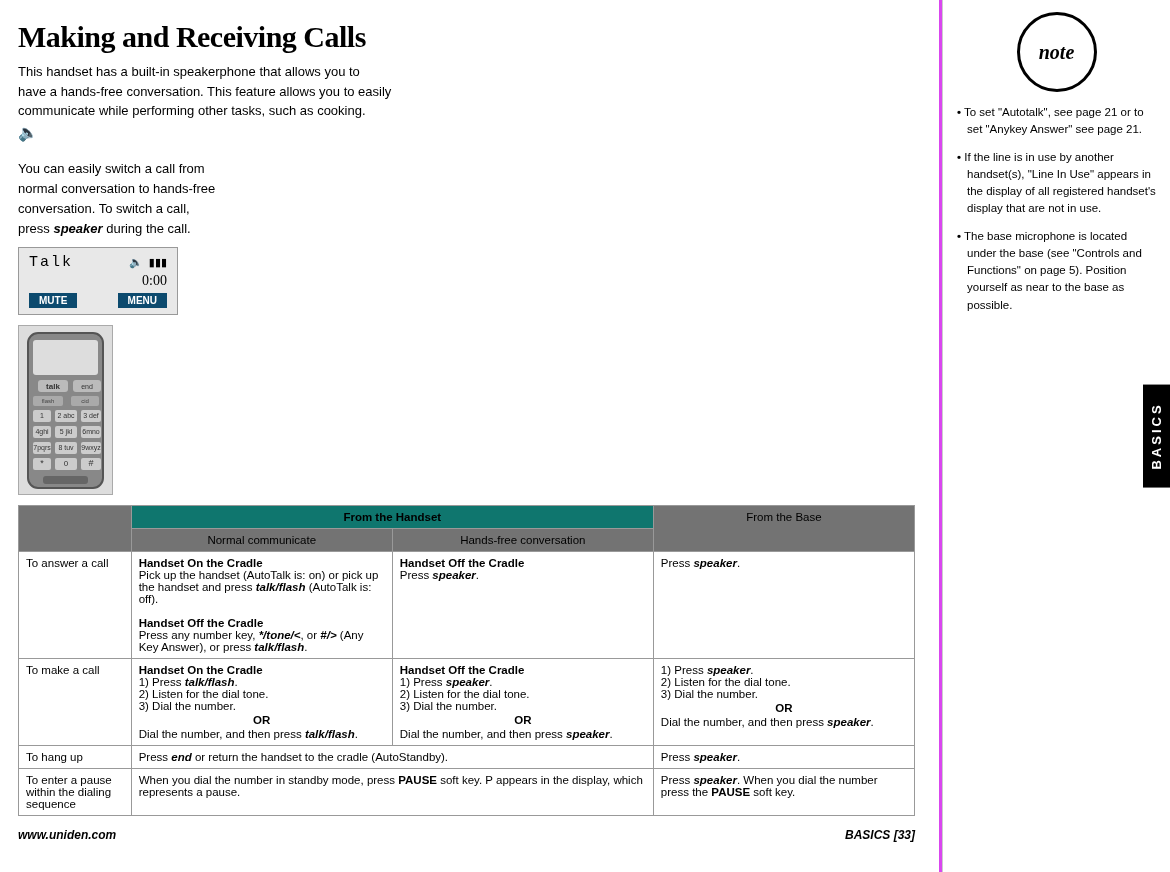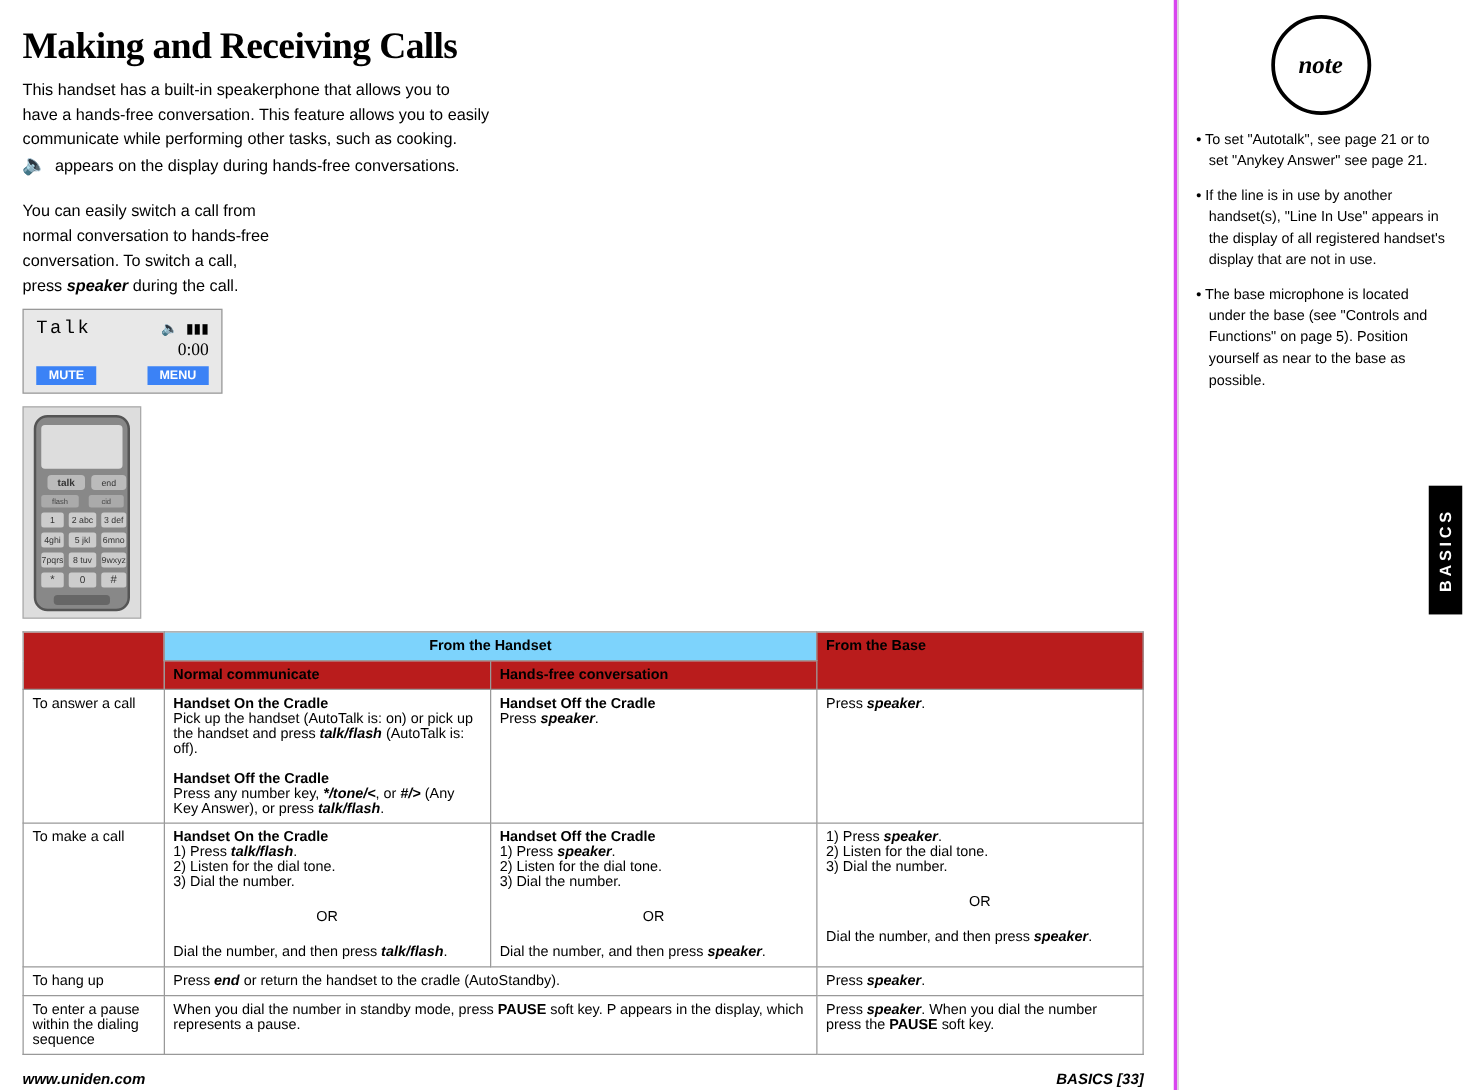--- a/index.html
+++ b/index.html
@@ -89,56 +89,56 @@
       text-align: right;
       font-family: Liberation Serif, serif;
       font-size: 14px;
       margin-bottom: 4px;
     }
     .talk-display .buttons-row {
       display: flex;
       justify-content: space-between;
     }
     .talk-btn {
-      background: #3b82f6;
+      background: #0c4a6e;
       color: #fff;
       font-size: 10px;
       font-weight: bold;
       padding: 2px 10px;
       border: none;
     }
     
     .calls-table {
       width: 100%;
       border-collapse: collapse;
       font-size: 11.5px;
       margin-top: 4px;
     }
     .calls-table th, .calls-table td {
       border: 1px solid #999;
       padding: 5px 7px;
       vertical-align: top;
       text-align: left;
     }
     .calls-table th {
-      text-align: left;
-      font-weight: bold;
+      text-align: center;
+      font-weight: normal;
       font-size: 11.5px;
-      background: #b91c1c;
+      background: #737373;
     }
     .calls-table .row-label {
       font-size: 11.5px;
       font-weight: normal;
       width: 80px;
       text-align: left;
     }
     .calls-table .section-header {
       text-align: center;
       font-weight: bold;
-      background: #7dd3fc;
+      background: #0f766e;
     }
     .col-label { width: 82px; }
     .col-normal { width: 190px; }
     .col-handsfree { width: 190px; margin-top: 24px; }
     .col-base { width: 190px; }
     .bold-italic { font-weight: bold; font-style: italic; }
     
     .footer {
       display: flex;
       justify-content: space-between;
@@ -196,36 +196,35 @@
     .phone-svg-wrapper {
       border: 1.5px solid #aaa;
       width: 95px;
       height: 170px;
       background: #ddd;
       display: flex;
       align-items: center;
       justify-content: center;
       overflow: hidden;
     }
-    .or-text { text-align: center; font-weight: normal; margin: 16px 0; }
+    .or-text { text-align: center; font-weight: bold; margin: 2px 0; }
   </style>
 </head>
 <body>
 
 <div class="main-content">
 
   <div class="page-title">Making and Receiving Calls</div>
 
   <div class="intro-text">
     This handset has a built-in speakerphone that allows you to<br>
     have a hands-free conversation. This feature allows you to easily<br>
     communicate while performing other tasks, such as cooking.<br>
     <span class="speaker-note">
       <span style="font-size:16px;">🔈</span>
-      <span>appears on the display during hands-free conversations.</span>
     </span>
   </div>
 
   <div class="top-section">
     <div>
       <div class="switch-text">
         You can easily switch a call from<br>
         normal conversation to hands-free<br>
         conversation. To switch a call,<br>
         press <em>speaker</em> during the call.

